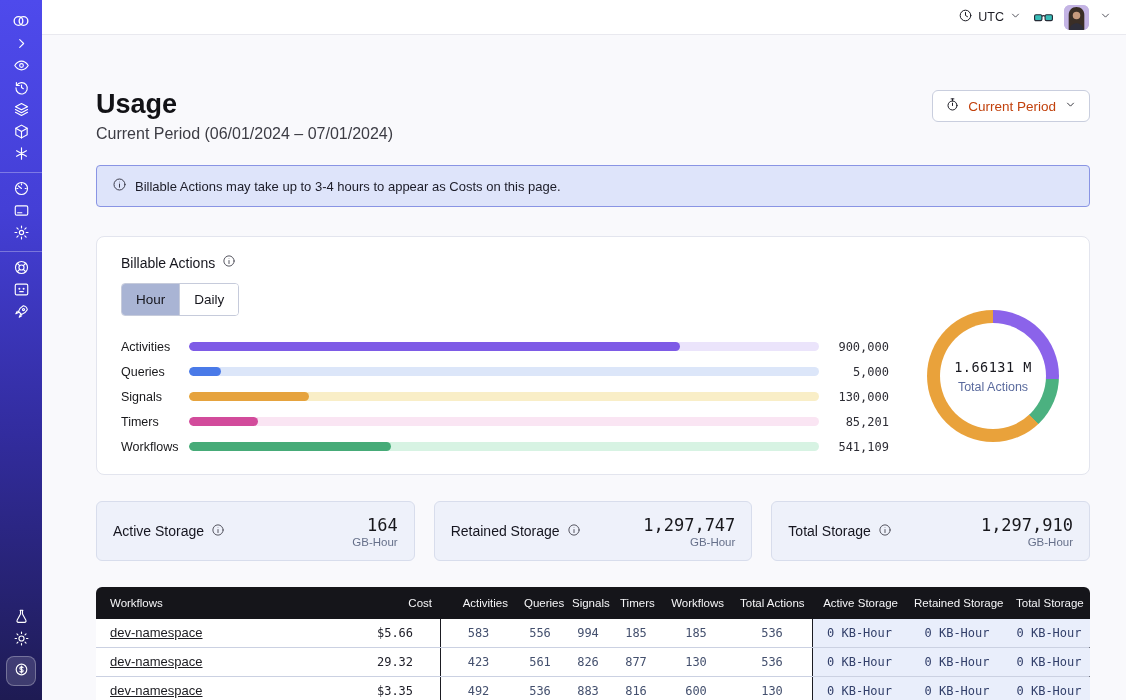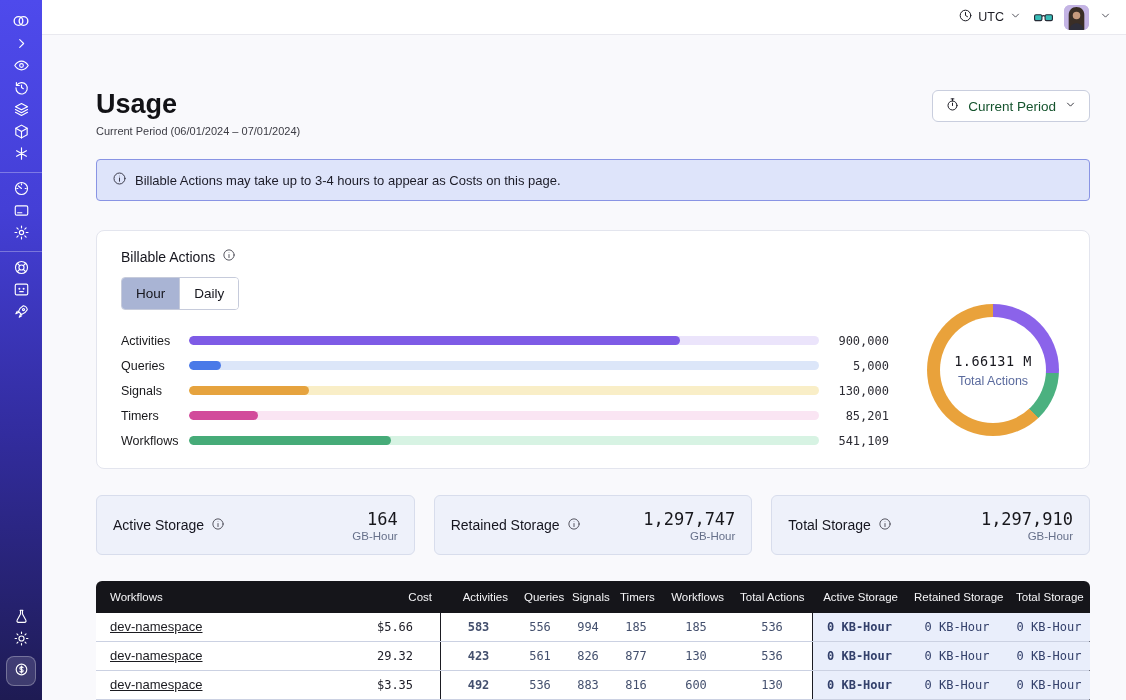--- a/index.html
+++ b/index.html
@@ -34,23 +34,23 @@
   .avatar{width:25px;height:25px;border-radius:6px;background:#c9b8e8;overflow:hidden;cursor:pointer;}
   .avatar svg{width:25px;height:25px;display:block;}
   .av-chev svg{width:13px;height:13px;color:#3a3a44;}
 
   
   .main{position:absolute;left:42px;top:35px;right:0;bottom:0;background:#f9f9fc;
     padding:0 36px 0 54px;overflow:hidden;}
 
   .page-head{display:flex;justify-content:space-between;align-items:flex-start;margin-top:53px;}
   .title{font-size:27px;font-weight:600;color:#121216;line-height:32px;}
-  .subtitle{font-size:11px;color:#3c3c44;margin-top:5px;}
+  .subtitle{font-size:16px;color:#3c3c44;margin-top:5px;}
   .period-btn{display:flex;align-items:center;gap:8px;background:#fff;border:1px solid #c9cede;
-    border-radius:6px;height:32px;padding:0 12px;font-size:13.5px;color:#14532d;cursor:pointer;margin-top:2px;}
+    border-radius:6px;height:32px;padding:0 12px;font-size:13.5px;color:#c2410c;cursor:pointer;margin-top:2px;}
   .period-btn svg{width:15px;height:15px;color:#1d1d26;}
   .period-btn .chev svg{width:13px;height:13px;}
 
   .banner{margin-top:22px;background:#dee4fa;border:1px solid #8994e4;border-radius:4px;
     padding:11px 15px;display:flex;align-items:center;gap:8px;font-size:13px;color:#1c1c28;}
   .banner svg{width:15px;height:15px;color:#3c3c4c;flex:none;}
 
   
   .card{margin-top:29px;background:#fff;border:1px solid #e3e5ee;border-radius:8px;
     padding:17px 24px 15px;position:relative;}
@@ -89,21 +89,21 @@
   .t-grid{display:grid;grid-template-columns:254px 90px 76px 48px 48px 48px 72px 80px 94px 102px 82px;}
   .thead{background:#15151a;}
   .th{color:#f5f5f7;font-size:11.5px;line-height:32px;padding:0 8px;text-align:right;white-space:nowrap;}
   .th.first{text-align:left;padding-left:14px;}
   .trow{background:#fff;border-bottom:1px solid #cbd1e2;border-right:1px solid #1b1b22;}
   .cell{font-family:"DejaVu Sans Mono",monospace;font-size:12px;line-height:28px;height:28px;
     padding:0 8px;text-align:center;color:#44506e;white-space:nowrap;overflow:hidden;}
   .cell.c0{font-family:"Liberation Sans",sans-serif;font-size:13px;text-align:left;padding-left:14px;color:#1b1b20;}
   .cell.c1{color:#20202a;}
   .cell.storage{background:#e9eefb;color:#33406b;}
-  .cell.bl{border-left:1px solid #1b1b22;font-weight:bold;}
+  .cell.bl{border-left:1px solid #1b1b22;}
   .nslink{text-decoration:underline;cursor:pointer;}
 </style>
 </head>
 <body>
 
 <nav class="sidebar" id="sidebar">
     <div class="sb-pad"></div>
     <div class="sb-item logo">
       <span><svg viewBox="0 0 24 24" fill="none" stroke="currentColor" stroke-width="1.6" stroke-linecap="round" stroke-linejoin="round">
           <circle cx="9" cy="12" r="5.2"></circle>

